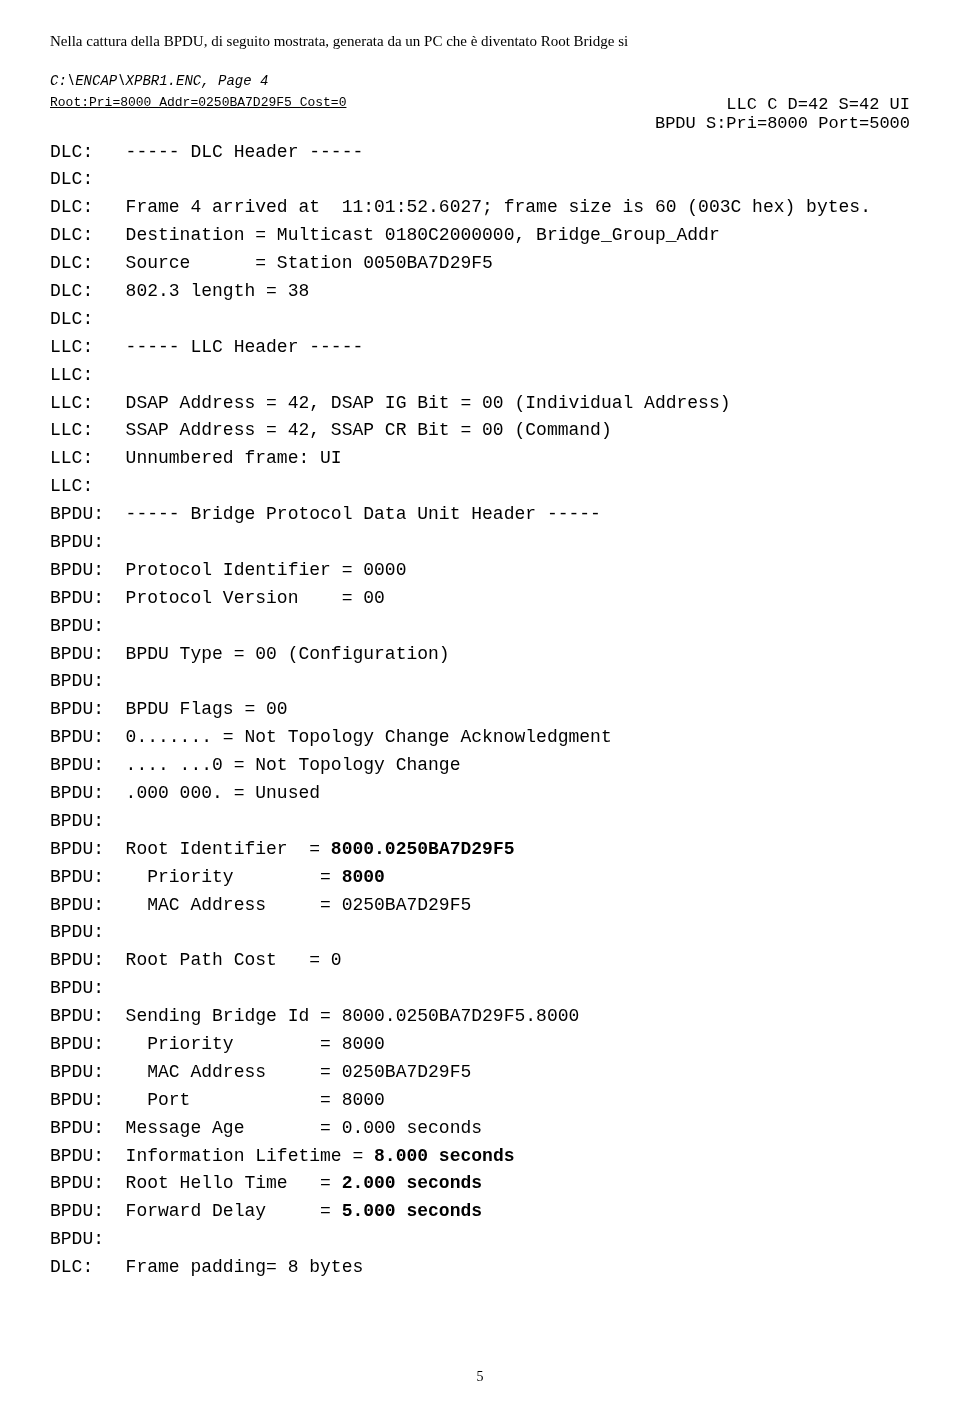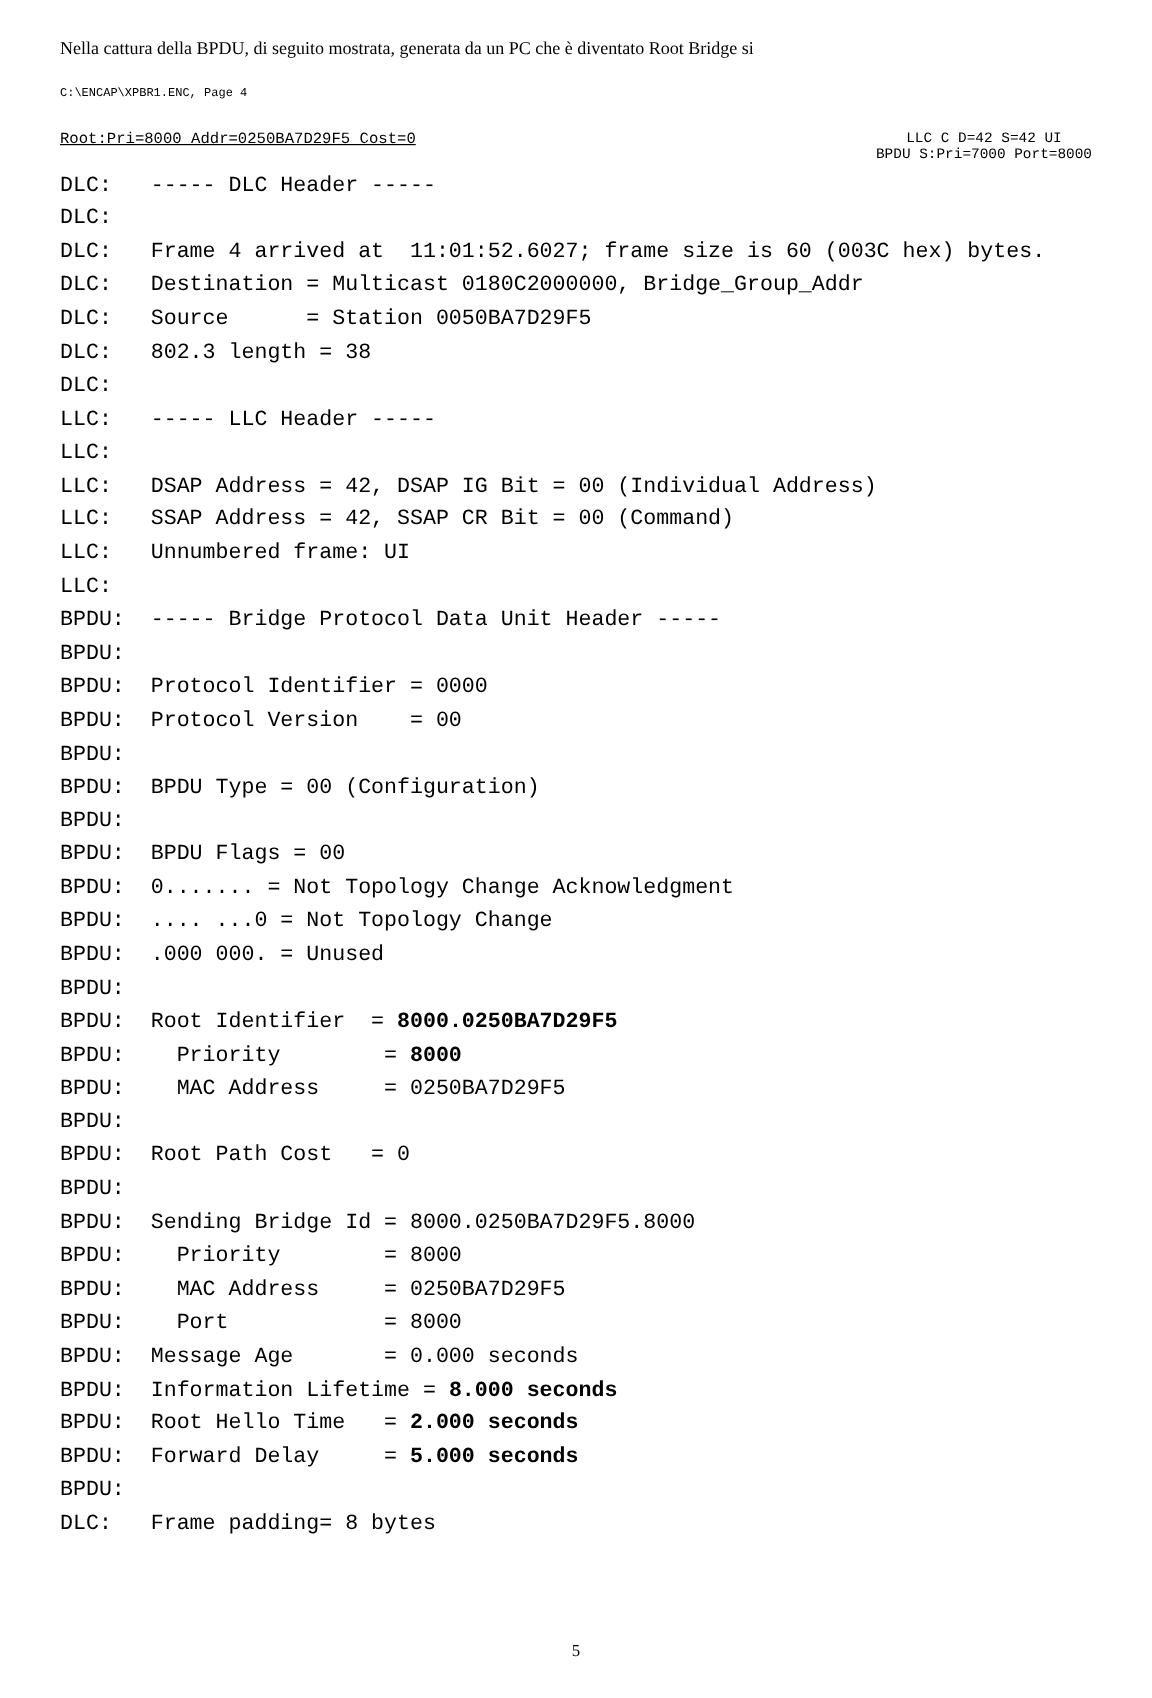--- a/index.html
+++ b/index.html
@@ -19,38 +19,39 @@
       min-height: 1415px;
       padding: 30px 50px 50px 50px;
       position: relative;
     }
     .intro-text {
       font-size: 15px;
       line-height: 1.5;
       margin-bottom: 20px;
     }
     .file-path {
-      font-size: 10px;
+      font-size: 14px;
       font-family: 'Courier New', Courier, monospace;
-      margin-bottom: 24px;
+      margin-bottom: 6px;
+      font-style: italic;
     }
     .header-block {
       display: flex;
       justify-content: space-between;
       margin-bottom: 6px;
     }
     .header-left {
       font-family: 'Courier New', Courier, monospace;
       font-size: 13px;
       text-decoration: underline;
     }
     .header-right {
       font-family: 'Courier New', Courier, monospace;
-      font-size: 12px;
-      text-align: center;
+      font-size: 17px;
+      text-align: right;
     }
     .code-block {
       font-family: 'Courier New', Courier, monospace;
       font-size: 18px;
       line-height: 1.55;
       white-space: pre;
     }
     .page-number {
       position: absolute;
       bottom: 30px;
@@ -67,20 +68,20 @@
   <p class="intro-text">Nella cattura della BPDU, di seguito mostrata, generata da un PC che è diventato Root Bridge si</p>
 
   <p class="file-path">C:\ENCAP\XPBR1.ENC, Page 4</p>
 
   <div class="header-block">
     <div class="header-left">
       <span>Root:Pri=8000 Addr=0250BA7D29F5 Cost=0</span>
     </div>
     <div class="header-right">
       <div>LLC C D=42 S=42 UI</div>
-      <div>BPDU S:Pri=7000 Port=8000</div>
+      <div>BPDU S:Pri=8000 Port=5000</div>
     </div>
   </div>
 
   <div class="code-block" id="code-output"><div>DLC:   ----- DLC Header -----</div><div>DLC:</div><div>DLC:   Frame 4 arrived at  11:01:52.6027; frame size is 60 (003C hex) bytes.</div><div>DLC:   Destination = Multicast 0180C2000000, Bridge_Group_Addr</div><div>DLC:   Source      = Station 0050BA7D29F5</div><div>DLC:   802.3 length = 38</div><div>DLC:</div><div>LLC:   ----- LLC Header -----</div><div>LLC:</div><div>LLC:   DSAP Address = 42, DSAP IG Bit = 00 (Individual Address)</div><div>LLC:   SSAP Address = 42, SSAP CR Bit = 00 (Command)</div><div>LLC:   Unnumbered frame: UI</div><div>LLC:</div><div>BPDU:  ----- Bridge Protocol Data Unit Header -----</div><div>BPDU:</div><div>BPDU:  Protocol Identifier = 0000</div><div>BPDU:  Protocol Version    = 00</div><div>BPDU:</div><div>BPDU:  BPDU Type = 00 (Configuration)</div><div>BPDU:</div><div>BPDU:  BPDU Flags = 00</div><div>BPDU:  0....... = Not Topology Change Acknowledgment</div><div>BPDU:  .... ...0 = Not Topology Change</div><div>BPDU:  .000 000. = Unused</div><div>BPDU:</div><div><span>BPDU:  Root Identifier  = </span><span style="font-weight: bold;">8000.0250BA7D29F5</span></div><div><span>BPDU:    Priority        = </span><span style="font-weight: bold;">8000</span></div><div>BPDU:    MAC Address     = 0250BA7D29F5</div><div>BPDU:</div><div>BPDU:  Root Path Cost   = 0</div><div>BPDU:</div><div>BPDU:  Sending Bridge Id = 8000.0250BA7D29F5.8000</div><div>BPDU:    Priority        = 8000</div><div>BPDU:    MAC Address     = 0250BA7D29F5</div><div>BPDU:    Port            = 8000</div><div>BPDU:  Message Age       = 0.000 seconds</div><div><span>BPDU:  Information Lifetime = </span><span style="font-weight: bold;">8.000 seconds</span></div><div><span>BPDU:  Root Hello Time   = </span><span style="font-weight: bold;">2.000 seconds</span></div><div><span>BPDU:  Forward Delay     = </span><span style="font-weight: bold;">5.000 seconds</span></div><div>BPDU:</div><div>DLC:   Frame padding= 8 bytes</div></div>
 
   <div class="page-number">5</div>
 </div>
 
 </body></html>

